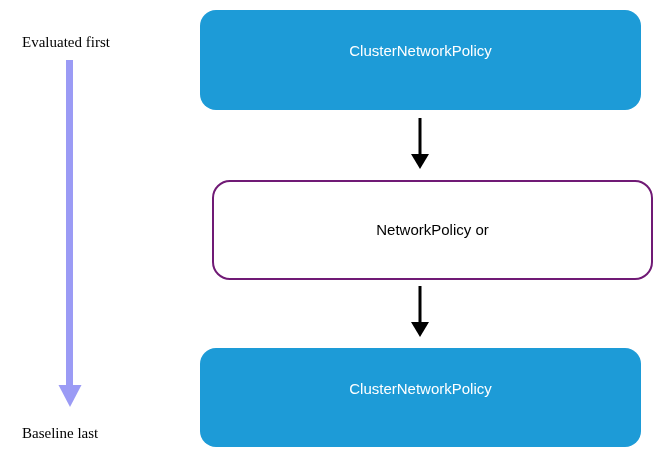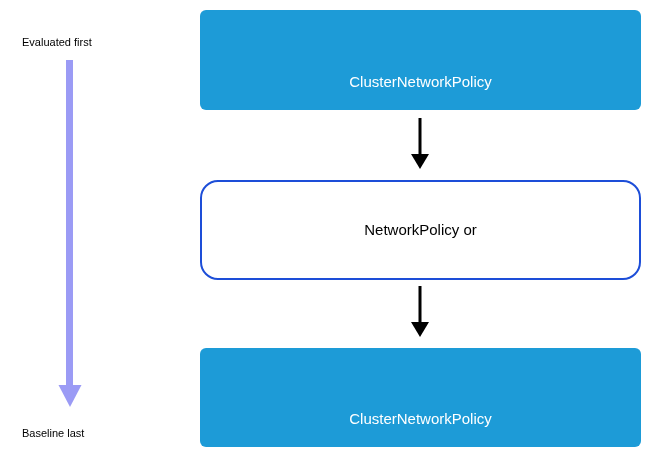--- a/index.html
+++ b/index.html
@@ -17,24 +17,25 @@
     width: 661px;
     height: 470px;
     background: #ffffff;
     overflow: hidden;
   }
 
   
   .axis-label {
     position: absolute;
     left: 22px;
-    font-size: 11px;
+    font-size: 15px;
     line-height: 18px;
     color: #000000;
     white-space: nowrap;
+    font-family: Liberation Serif, serif;
   }
   #label-first { top: 33px; }
   #label-last  { top: 424px; }
 
   #order-arrow {
     position: absolute;
     left: 44px;
     top: 60px;
     width: 52px;
     height: 355px;
@@ -47,29 +48,29 @@
     width: 441px;
     box-sizing: border-box;
     display: flex;
     flex-direction: column;
     align-items: center;
     justify-content: center;
     text-align: center;
   }
   .policy-box.tier {
     background: #1d9bd7;
-    border-radius: 6px;
+    border-radius: 16px;
     color: #ffffff;
-    justify-content: flex-end;
   }
   .policy-box.plain {
     background: #ffffff;
-    border: 2px solid #1d4ed8;
+    border: 2px solid #701a75;
     border-radius: 18px;
     color: #000000;
+    margin-left: 12px;
   }
 
   #box-admin    { top: 10px;  height: 100px; }
   #box-middle   { top: 180px; height: 100px; }
   #box-baseline { top: 348px; height: 99px; }
 
   .box-title {
     font-size: 15px;
     line-height: 19px;
   }

